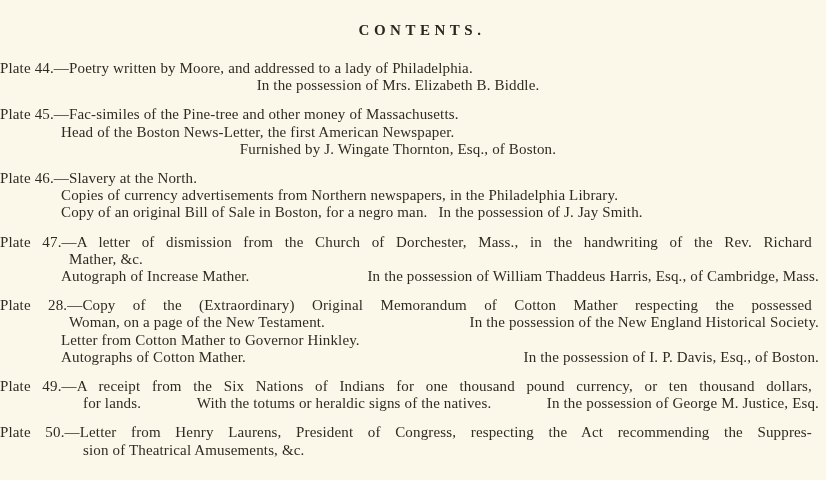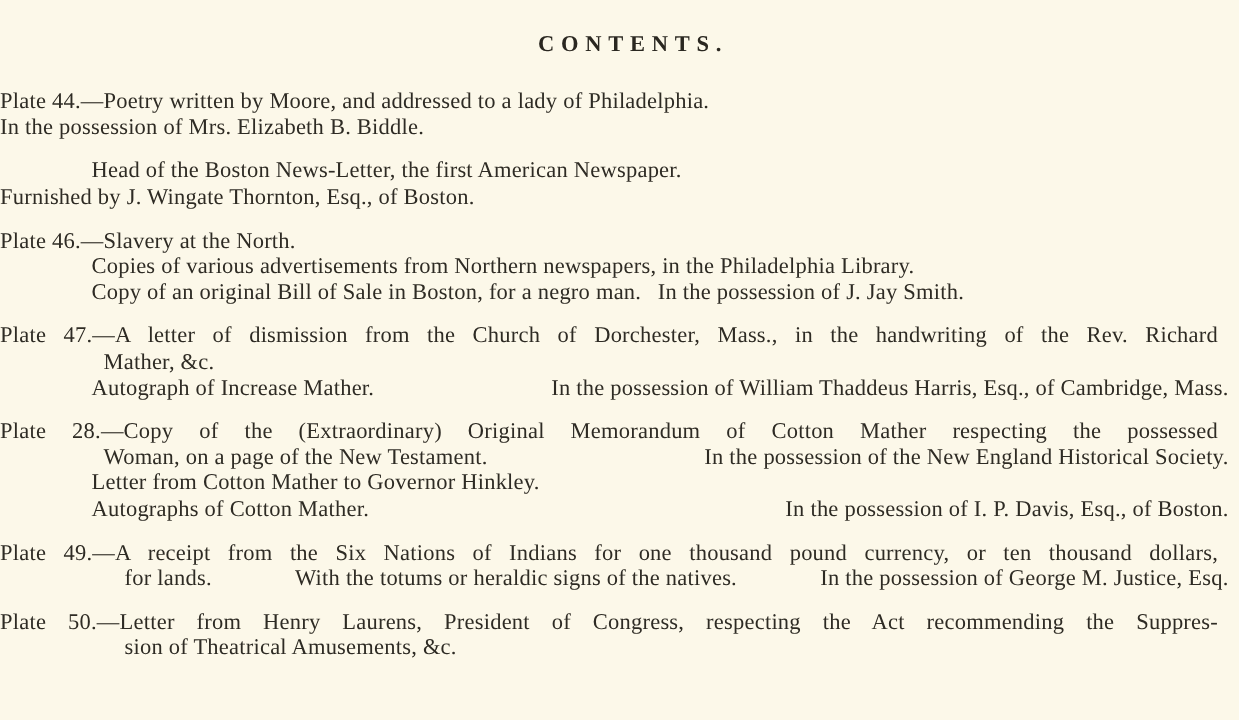--- a/index.html
+++ b/index.html
@@ -41,47 +41,48 @@
     white-space: nowrap;
     line-height: 17.2px;
     letter-spacing: 0.15px;
   }
   
   .pl   { }   
   .sub  { margin-left: 61px; }   
   .hang { margin-left: 69px; }   
   .hang2{ margin-left: 83px; }   
   
-  .rt   { text-align: left; margin-right: 30px; }
+  .rt   { text-align: center; margin-right: 30px; }
   .fill { display: flex; justify-content: space-between; margin-right: 7px; }
   .gap2 { display: flex; column-gap: 11px; }
   .jlast{ text-align: justify; text-align-last: justify; margin-right: 14px; }
 </style>
 </head>
 <body>
 
 <div class="page">
 
   <h1 class="title">CONTENTS.</h1>
 
   <div class="entries">
 
     <section class="entry">
       <div class="line pl">Plate 44.—Poetry written by Moore, and addressed to a lady of Philadelphia.</div>
       <div class="line rt">In the possession of Mrs. Elizabeth B. Biddle.</div>
     </section>
 
     <section class="entry">
+      <div class="line pl">Plate 45.—Fac-similes of the Pine-tree and other money of Massachusetts.</div>
       <div class="line sub">Head of the Boston News-Letter, the first American Newspaper.</div>
       <div class="line rt">Furnished by J. Wingate Thornton, Esq., of Boston.</div>
     </section>
 
     <section class="entry">
       <div class="line pl">Plate 46.—Slavery at the North.</div>
-      <div class="line sub">Copies of various advertisements from Northern newspapers, in the Philadelphia Library.</div>
+      <div class="line sub">Copies of currency advertisements from Northern newspapers, in the Philadelphia Library.</div>
       <div class="line sub gap2">
         <span>Copy of an original Bill of Sale in Boston, for a negro man.</span>
         <span>In the possession of J. Jay Smith.</span>
       </div>
     </section>
 
     <section class="entry">
       <div class="line pl jlast">Plate 47.—A letter of dismission from the Church of Dorchester, Mass., in the handwriting of the Rev. Richard</div>
       <div class="line hang">Mather, &amp;c.</div>
       <div class="line sub fill">

